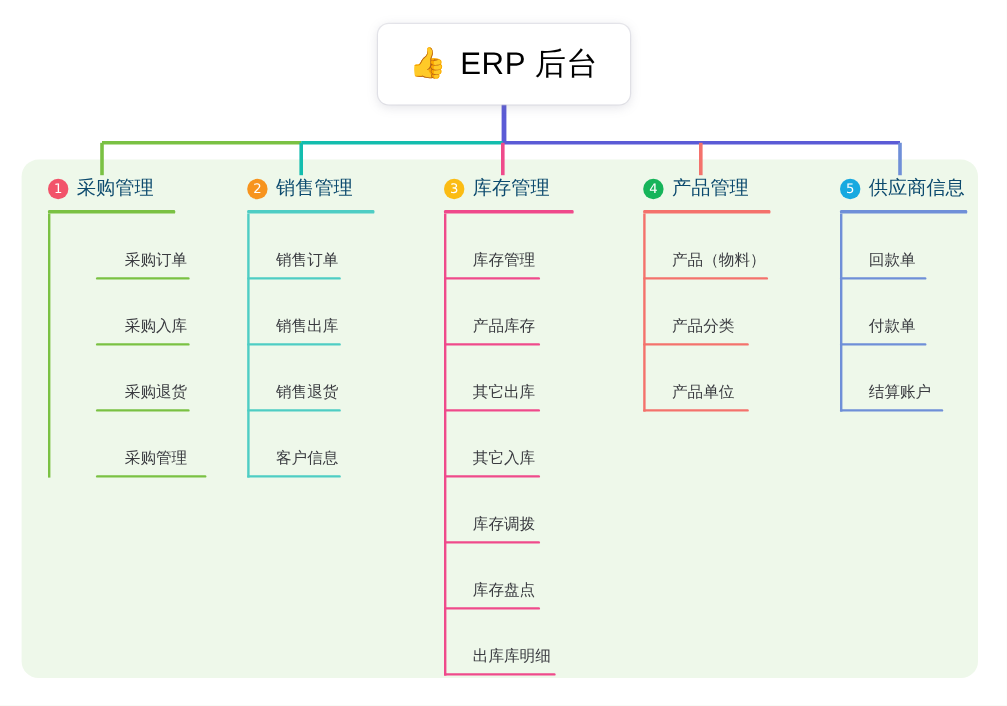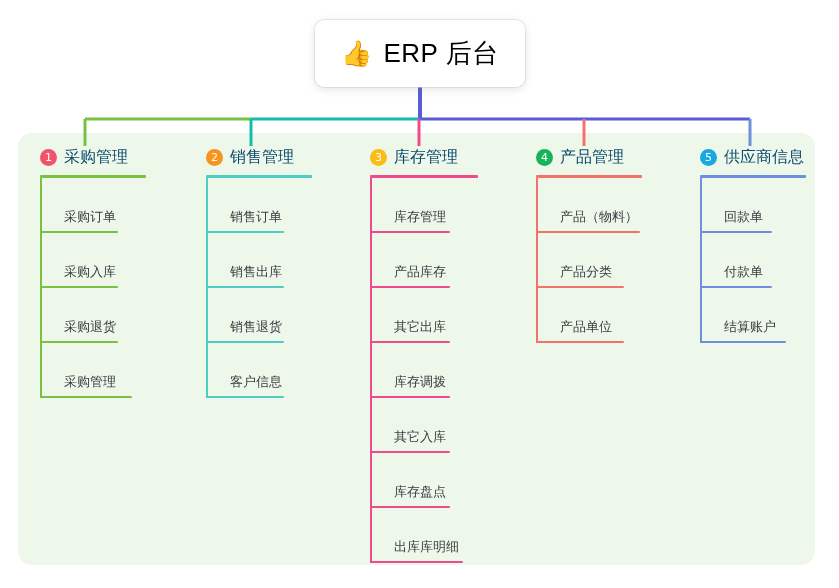--- a/index.html
+++ b/index.html
@@ -96,21 +96,21 @@
     </div>
   </div>
 
   <div id="columns">
       <div class="col" style="left: 40px;">
         <div class="col-head">
           <span class="badge" style="background: rgb(242, 83, 106);">1</span>
           <span class="col-title">采购管理</span>
         </div>
         <div class="head-rule" style="width: 106px; background: rgb(122, 193, 67);"></div>
-        <div class="items" style="height: 220px;">
+        <div class="items" style="height: 220px; padding-left: 40px;">
           <div class="spine" style="height: 220px; background: rgb(122, 193, 67);"></div>
           <div class="item">
             <span class="item-label">采购订单</span>
             <div class="item-rule" style="width: 78px; background: rgb(122, 193, 67);"></div>
           </div>
           <div class="item">
             <span class="item-label">采购入库</span>
             <div class="item-rule" style="width: 78px; background: rgb(122, 193, 67);"></div>
           </div>
           <div class="item">
@@ -163,25 +163,25 @@
           </div>
           <div class="item">
             <span class="item-label">产品库存</span>
             <div class="item-rule" style="width: 80px; background: rgb(239, 74, 139);"></div>
           </div>
           <div class="item">
             <span class="item-label">其它出库</span>
             <div class="item-rule" style="width: 80px; background: rgb(239, 74, 139);"></div>
           </div>
           <div class="item">
+            <span class="item-label">其它入库</span>
+            <div class="item-rule" style="width: 80px; background: rgb(239, 74, 139);"></div>
+          </div>
+          <div class="item">
             <span class="item-label">库存调拨</span>
-            <div class="item-rule" style="width: 80px; background: rgb(239, 74, 139);"></div>
-          </div>
-          <div class="item">
-            <span class="item-label">其它入库</span>
             <div class="item-rule" style="width: 80px; background: rgb(239, 74, 139);"></div>
           </div>
           <div class="item">
             <span class="item-label">库存盘点</span>
             <div class="item-rule" style="width: 80px; background: rgb(239, 74, 139);"></div>
           </div>
           <div class="item">
             <span class="item-label">出库库明细</span>
             <div class="item-rule" style="width: 93px; background: rgb(239, 74, 139);"></div>
           </div>

